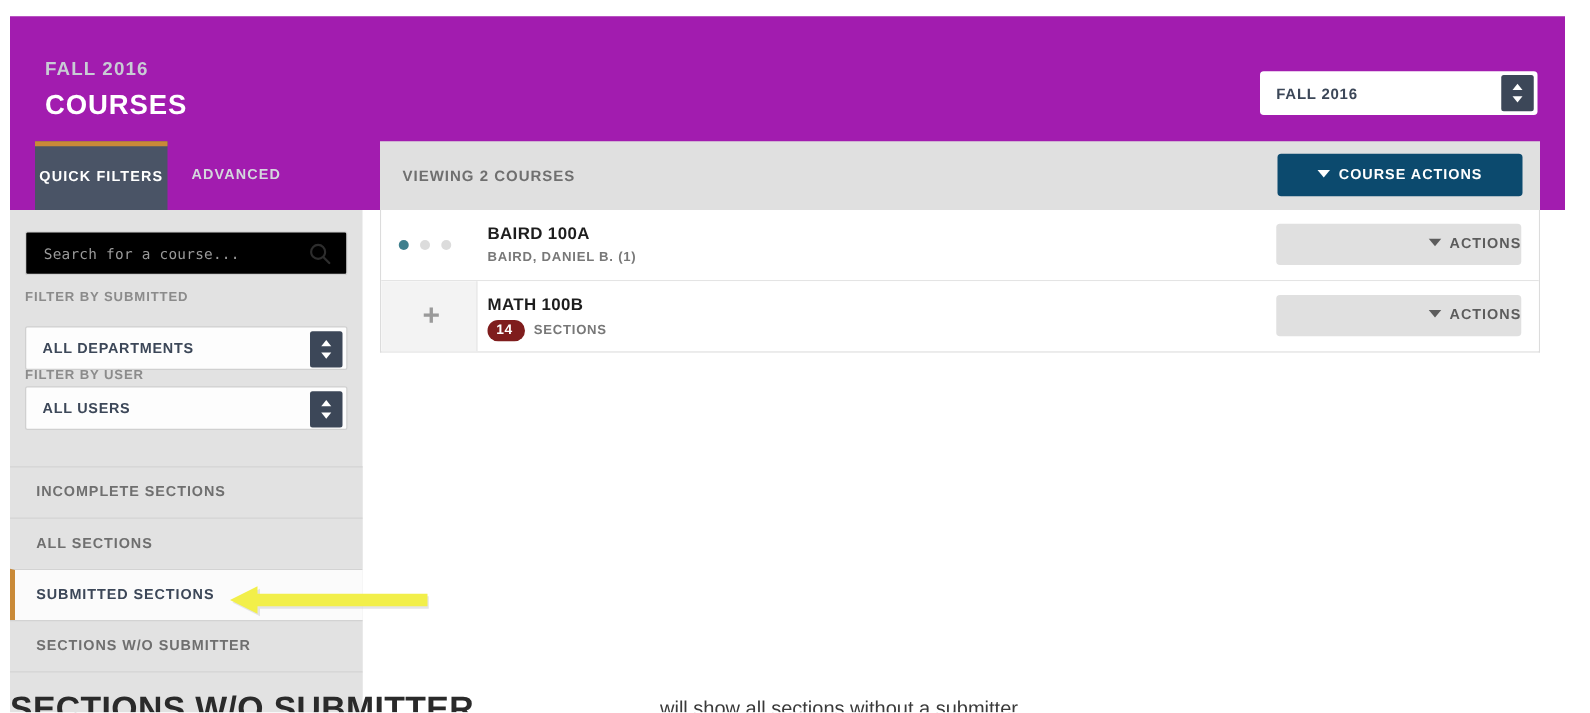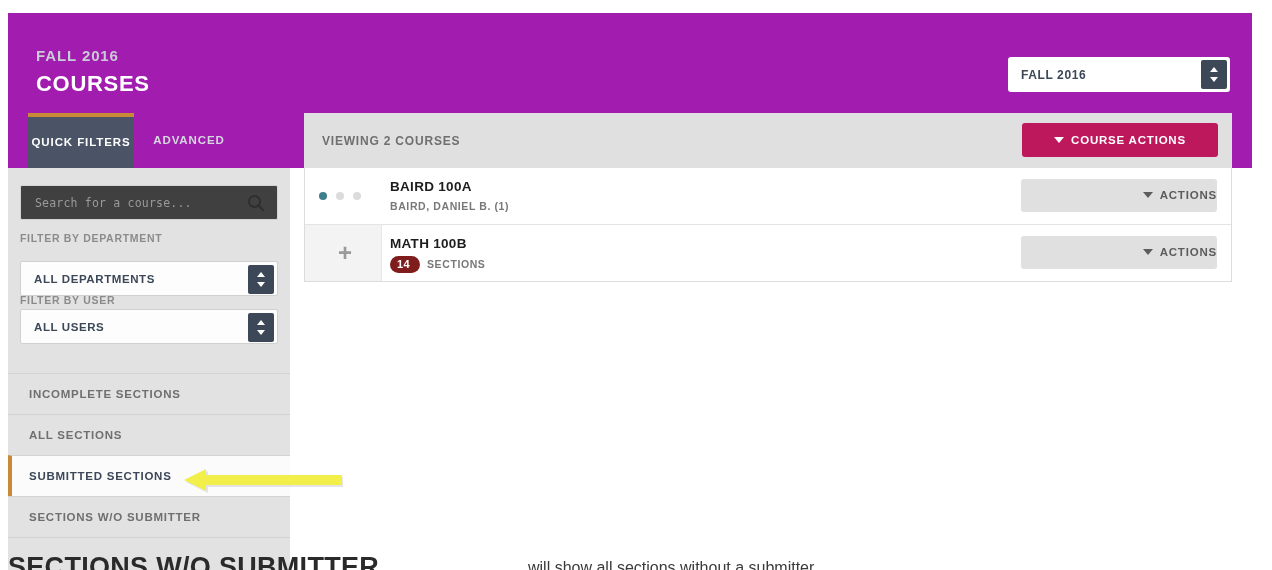--- a/index.html
+++ b/index.html
@@ -126,21 +126,21 @@
     width: 282px;
     height: 390px;
     background: #e2e2e2;
   }
   .search-box {
     position: absolute;
     left: 12px;
     top: 17px;
     width: 258px;
     height: 35px;
-    background: #404040;
+    background: #000000;
     border: 1px solid #d3d3d3;
     box-sizing: border-box;
     border-radius: 2px;
   }
   .search-placeholder {
     position: absolute;
     left: 14px;
     top: 10px;
     font-family: "DejaVu Sans Mono", monospace;
     font-size: 11.5px;
@@ -235,21 +235,21 @@
     font-weight: bold;
     letter-spacing: 0.8px;
     color: #6f6f6f;
   }
   .course-actions-btn {
     position: absolute;
     right: 14px;
     top: 10px;
     width: 196px;
     height: 34px;
-    background: #be185d;
+    background: #0c4a6e;
     border-radius: 3px;
     color: #ffffff;
     font-size: 11.5px;
     font-weight: bold;
     letter-spacing: 0.8px;
     line-height: 34px;
     text-align: center;
   }
   .caret {
     display: inline-block;
@@ -439,21 +439,21 @@
     <div class="search-box">
       <div class="search-placeholder">Search for a course...</div>
       <span class="search-icon">
         <svg width="18" height="18" viewBox="0 0 18 18">
           <circle cx="7.5" cy="7.5" r="5.6" fill="none" stroke="#2d2d2d" stroke-width="1.7"></circle>
           <line x1="11.6" y1="11.6" x2="16.4" y2="16.4" stroke="#2d2d2d" stroke-width="1.9" stroke-linecap="round"></line>
         </svg>
       </span>
     </div>
 
-    <div class="filter-label" style="top:64px;">FILTER BY DEPARTMENT</div>
+    <div class="filter-label" style="top:64px;">FILTER BY SUBMITTED</div>
     <div class="select-box" style="top:79px;margin-top:14px;">
       <div class="select-value">ALL DEPARTMENTS</div>
       <div class="stepper"></div>
     </div>
 
     <div class="filter-label" style="top:126px;">FILTER BY USER</div>
     <div class="select-box" style="top:141px;">
       <div class="select-value">ALL USERS</div>
       <div class="stepper"></div>
     </div>

